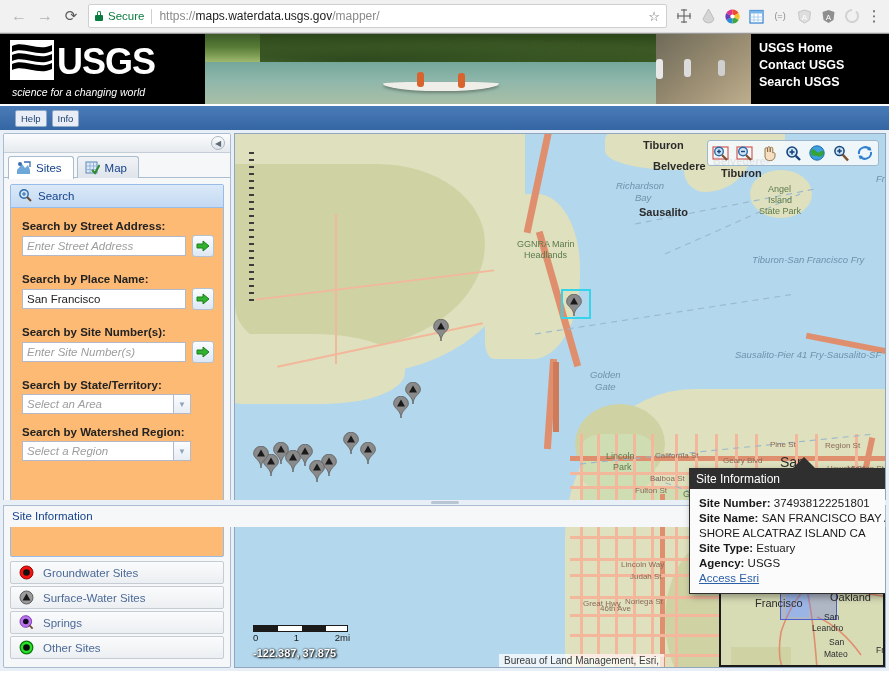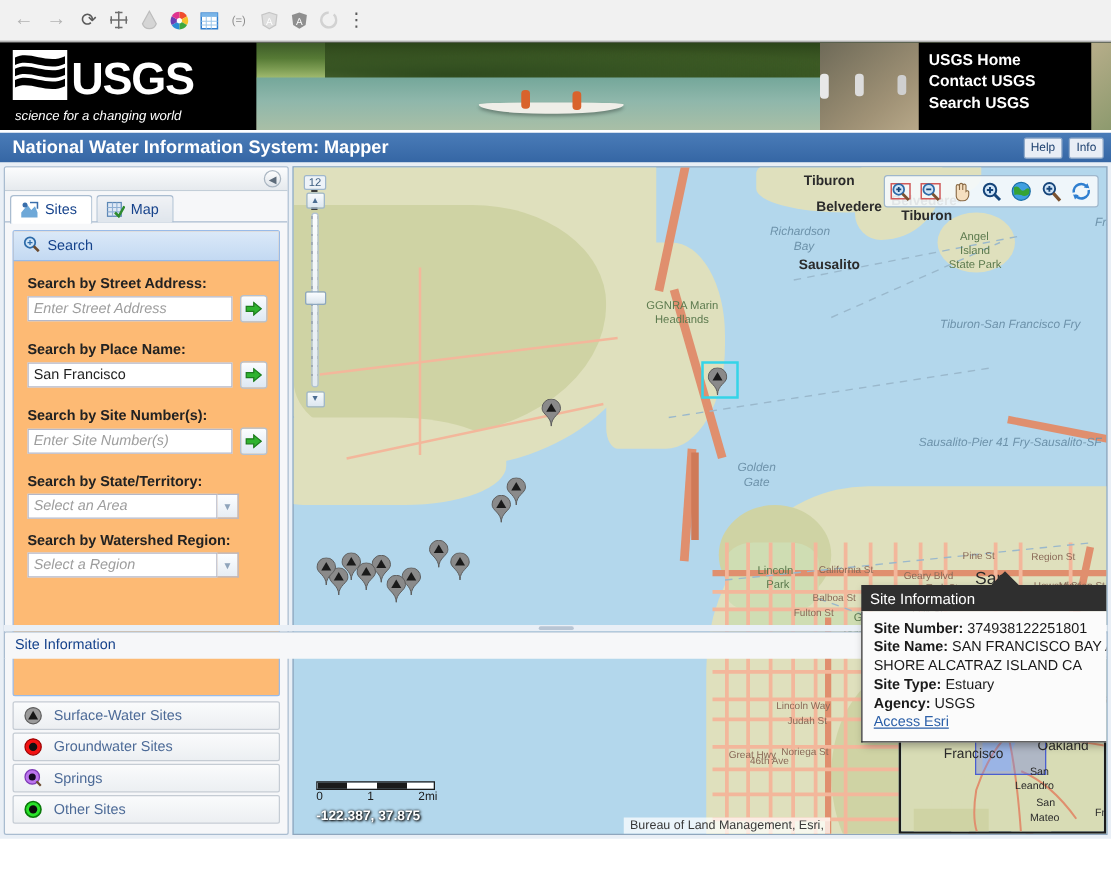--- a/index.html
+++ b/index.html
@@ -151,21 +151,21 @@
     background:#d9632c;
   }
   .usgs-links {
     width: 138px; height: 70px;
     background: #000;
     color: #fff;
     flex: 0 0 auto;
     z-index: 3;
     padding: 6px 0 0 8px;
     position: absolute;
-    right: 16px; top: 0;
+    right: 0; top: 0;
   }
   .usgs-links a {
     display: block;
     color: #fff;
     font-size: 12.5px;
     font-weight: bold;
     text-decoration: none;
     line-height: 17px;
   }
 
@@ -549,20 +549,30 @@
   .splitter-grip { width: 28px; height: 3px; background:#b8c5d4; border-radius:2px;}
 </style>
 </head>
 <body>
 
 <div class="browser-bar">
   <div class="nav-btn">←</div>
   <div class="nav-btn">→</div>
   <div class="nav-btn reload-btn enabled">⟳</div>
 
+  <div class="omnibox">
+    <span class="lock-icon">
+      <span class="body"></span>
+        <span class="shackle"></span>
+    </span>
+    <span class="secure-text">Secure</span>
+    <span class="omni-sep"></span>
+    <span class="url"><span>https://</span><b>maps.waterdata.usgs.gov</b><span>/mapper/</span></span>
+    <span class="star-icon">☆</span>
+  </div>
 
   <div class="ext-icons">
     <div class="ext">
       <svg width="16" height="16" viewBox="0 0 16 16">
           <g stroke="#6d6d6d" stroke-width="1.2" fill="none">
             <line x1="8" y1="1" x2="8" y2="15"></line>
             <line x1="1" y1="8" x2="15" y2="8"></line>
             <line x1="5" y1="2" x2="11" y2="2"></line>
             <line x1="5" y1="14" x2="11" y2="14"></line>
             <line x1="2" y1="5" x2="2" y2="11"></line>
@@ -659,21 +669,20 @@
     </div>
 
     <div class="usgs-links">
       <a>USGS Home</a>
       <a>Contact USGS</a>
       <a>Search USGS</a>
     </div>
   </div>
 
   <div class="title-bar">
-    <div class="app-title">National Water Information System: Mapper</div>
     <div class="hi-btn">Help</div>
     <div class="hi-btn">Info</div>
   </div>
 
   <div class="main">
 
     <div class="sidebar">
       <div class="sidebar-head">
         <div class="collapse-btn">◀</div>
       </div>
@@ -774,34 +783,34 @@
               </div>
             </div>
 
           </div>
         </div>
 
         <div class="legend-list">
           <div class="legend-item">
             <span class="marker-ico">
               <svg width="15" height="15" viewBox="0 0 15 15">
+                  <circle cx="7.5" cy="7.5" r="6.5" fill="#f31212" stroke="#9e0000"></circle>
+                  <circle cx="7.5" cy="7.5" r="3.3" fill="#111"></circle>
+                </svg>
+            </span>
+            <span>Groundwater Sites</span>
+          </div>
+          <div class="legend-item">
+            <span class="marker-ico">
+              <svg width="15" height="15" viewBox="0 0 15 15">
                   <circle cx="7.5" cy="7.5" r="6.5" fill="#9b9b9b" stroke="#5d5d5d"></circle>
                   <path d="M7.5 3.5 L11.5 10.5 L3.5 10.5 Z" fill="#171717"></path>
                 </svg>
             </span>
             <span>Surface-Water Sites</span>
-          </div>
-          <div class="legend-item">
-            <span class="marker-ico">
-              <svg width="15" height="15" viewBox="0 0 15 15">
-                  <circle cx="7.5" cy="7.5" r="6.5" fill="#f31212" stroke="#9e0000"></circle>
-                  <circle cx="7.5" cy="7.5" r="3.3" fill="#111"></circle>
-                </svg>
-            </span>
-            <span>Groundwater Sites</span>
           </div>
           <div class="legend-item">
             <span class="marker-ico">
               <svg width="15" height="15" viewBox="0 0 15 15">
                   <circle cx="6.8" cy="6.5" r="5.8" fill="#bb74ee" stroke="#7d38b5"></circle>
                   <circle cx="6.8" cy="6.5" r="2.8" fill="#140a20"></circle>
                   <line x1="10.2" y1="10" x2="13.6" y2="13.6" stroke="#6b4a2f" stroke-width="1.8"></line>
                 </svg>
             </span>
             <span>Springs</span>
@@ -996,28 +1005,20 @@
                 <path d="M8 3.6 L12 10.4 L4 10.4 Z" fill="#1a1a1a"></path>
               </svg></div>
             <div class="site-marker selected" style="left: 331px; top: 160px;"><svg width="16" height="22" viewBox="0 0 16 22">
                 <path d="M8 22 C8 14 0.6 12.5 0.6 7.6 A7.4 7.4 0 0 1 15.4 7.6 C15.4 12.5 8 14 8 22 Z" fill="#8a8a8a" stroke="#5d5d5d" stroke-width=".8"></path>
                 <path d="M8 3.6 L12 10.4 L4 10.4 Z" fill="#1a1a1a"></path>
               </svg></div>
           </div>
 
       </div>
 
-      <div class="zoom-ctrl">
-        <div class="zoom-level">12</div>
-        <div class="zoom-arrow">▲</div>
-        <div class="zoom-track">
-          <div class="zoom-thumb"></div>
-        </div>
-        <div class="zoom-arrow">▼</div>
-      </div>
       <div class="zoom-ticks"></div>
 
       <div class="map-toolbar">
         <div class="tool-btn">
           <svg width="19" height="18" viewBox="0 0 19 18">
               <rect x="1" y="3" width="15" height="12" fill="none" stroke="#d05a5a" stroke-width="1.2"></rect>
               <circle cx="7" cy="7.5" r="4.3" fill="#cfe4f7" stroke="#2d6aa8" stroke-width="1.4"></circle>
               <line x1="5" y1="7.5" x2="9" y2="7.5" stroke="#16457a" stroke-width="1.4"></line>
               <line x1="7" y1="5.5" x2="7" y2="9.5" stroke="#16457a" stroke-width="1.4"></line>
               <line x1="10" y1="11" x2="15" y2="16" stroke="#7a5230" stroke-width="2.2"></line>

